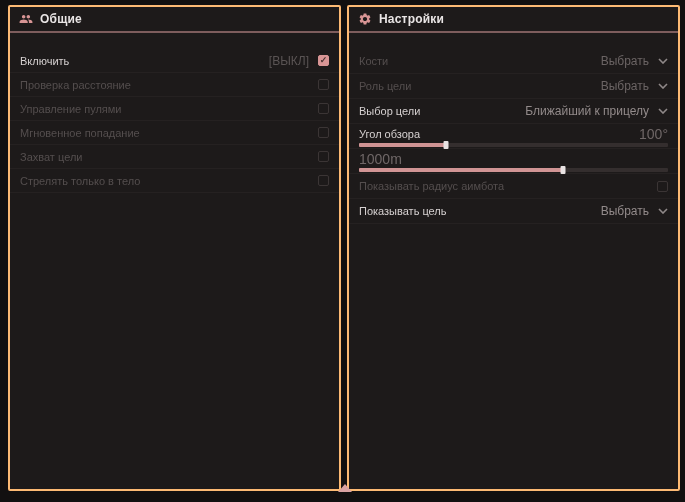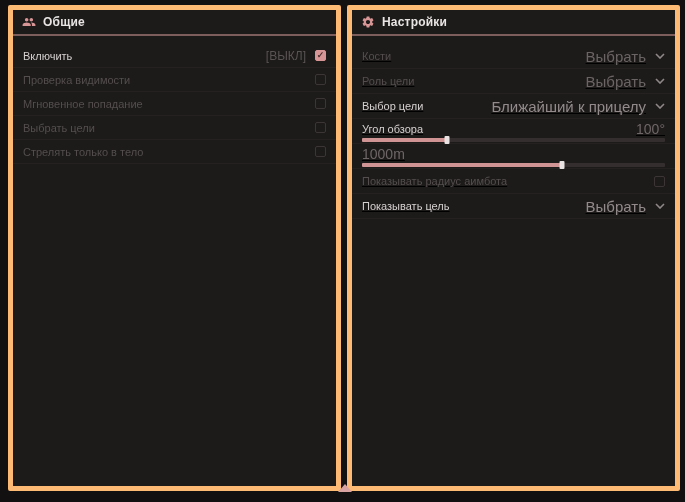--- a/index.html
+++ b/index.html
@@ -1,45 +1,45 @@
 <!DOCTYPE html>
 <html><head>
 <meta charset="utf-8">
 <style>
   * { margin:0; padding:0; box-sizing:border-box; }
   html,body { width:685px; height:502px; background:#121010; overflow:hidden;
     font-family:"Liberation Sans", sans-serif; position:relative; }
 
   .panel { position:absolute; top:5px; height:486px; width:333px;
-    background:#1d1a1a; border:5px solid #fdba74; border-radius:2px; }
+    background:#1d1a1a; border:2px solid #fdba74; border-radius:2px; }
   .panel.left  { left:8px; }
   .panel.right { left:347px; }
 
   .panel-header { height:24px; display:flex; align-items:center; padding:0 9px; gap:7px; }
   .panel-title { font-size:12px; font-weight:bold; color:#e9e5e5; letter-spacing:.2px; }
   .hicon { width:14px; height:14px; display:block; }
   .hicon svg { width:14px; height:14px; fill:#d89595; display:block; }
   .header-divider { height:2px; background:#7e5d5d; }
 
-  .rows { padding-top:8px; }
+  .rows { padding-top:16px; }
   .row { display:flex; align-items:center; justify-content:space-between;
     padding:0 10px; border-bottom:1px solid #252121; height:24px; }
-  .panel.right .row { height:25px;text-decoration:underline; }
+  .panel.right .row { height:25px; }
   .row-label { font-size:11px; color:#d6d1d1; }
   .row.dim .row-label { color:#544e4e; }
   .suffix { font-size:12px; color:#5a5454; margin-left:auto; margin-right:9px; }
 
   .checkbox { width:11px; height:11px; border-radius:2px; border:1px solid #3b3535;
     display:flex; align-items:center; justify-content:center; flex:0 0 auto; }
   .checkbox .checkmark { display:none; color:#47302f; font-size:9px; font-weight:bold; line-height:1; }
   .checkbox.checked { background:#d89595; border-color:#d89595; }
   .checkbox.checked .checkmark { display:block; }
 
   .dropdown { display:flex; align-items:center; gap:9px; }
-  .dropdown-value { font-size:15px; color:#938b8b; }
+  .dropdown-value { font-size:12px; color:#938b8b; }
   .row.dim .dropdown-value { color:#6b6464; }
   .chevron svg { width:10px; height:6px; stroke:#8f8888; stroke-width:1.6; fill:none; display:block; }
 
   .row.slider-row { display:block; padding:3px 10px 0; }
   .slider-top { display:flex; align-items:center; justify-content:space-between; height:14px; }
   .slider-value { font-size:14px; color:#6f6767; }
   .slider-track { position:relative; height:4px; background:#342e2e; margin-top:2px; border-radius:1px; }
   .slider-fill { position:absolute; left:0; top:0; height:100%; background:#d09494; border-radius:1px; }
   .slider-handle { position:absolute; top:-2px; width:5px; height:8px; background:#e9e3e3;
     border-radius:1px; transform:translateX(-50%); }
@@ -63,35 +63,42 @@
   <div class="header-divider"></div>
   <div class="rows">
       <div class="row">
     <span class="row-label">Включить</span>
     <span class="suffix">[ВЫКЛ]</span>
     <span class="checkbox checked">
       <span class="checkmark">✓</span>
     </span>
   </div>
       <div class="row dim">
-    <span class="row-label">Проверка видимости</span>
+    <span class="row-label">Проверка расстояние</span>
+    <span class="suffix"></span>
+    <span class="checkbox">
+      
+    </span>
+  </div>
+      <div class="row dim">
+    <span class="row-label">Управление пулями</span>
     <span class="suffix"></span>
     <span class="checkbox">
       
     </span>
   </div>
       <div class="row dim">
     <span class="row-label">Мгновенное попадание</span>
     <span class="suffix"></span>
     <span class="checkbox">
       
     </span>
   </div>
       <div class="row dim">
-    <span class="row-label">Выбрать цели</span>
+    <span class="row-label">Захват цели</span>
     <span class="suffix"></span>
     <span class="checkbox">
       
     </span>
   </div>
       <div class="row dim">
     <span class="row-label">Стрелять только в тело</span>
     <span class="suffix"></span>
     <span class="checkbox">
       

